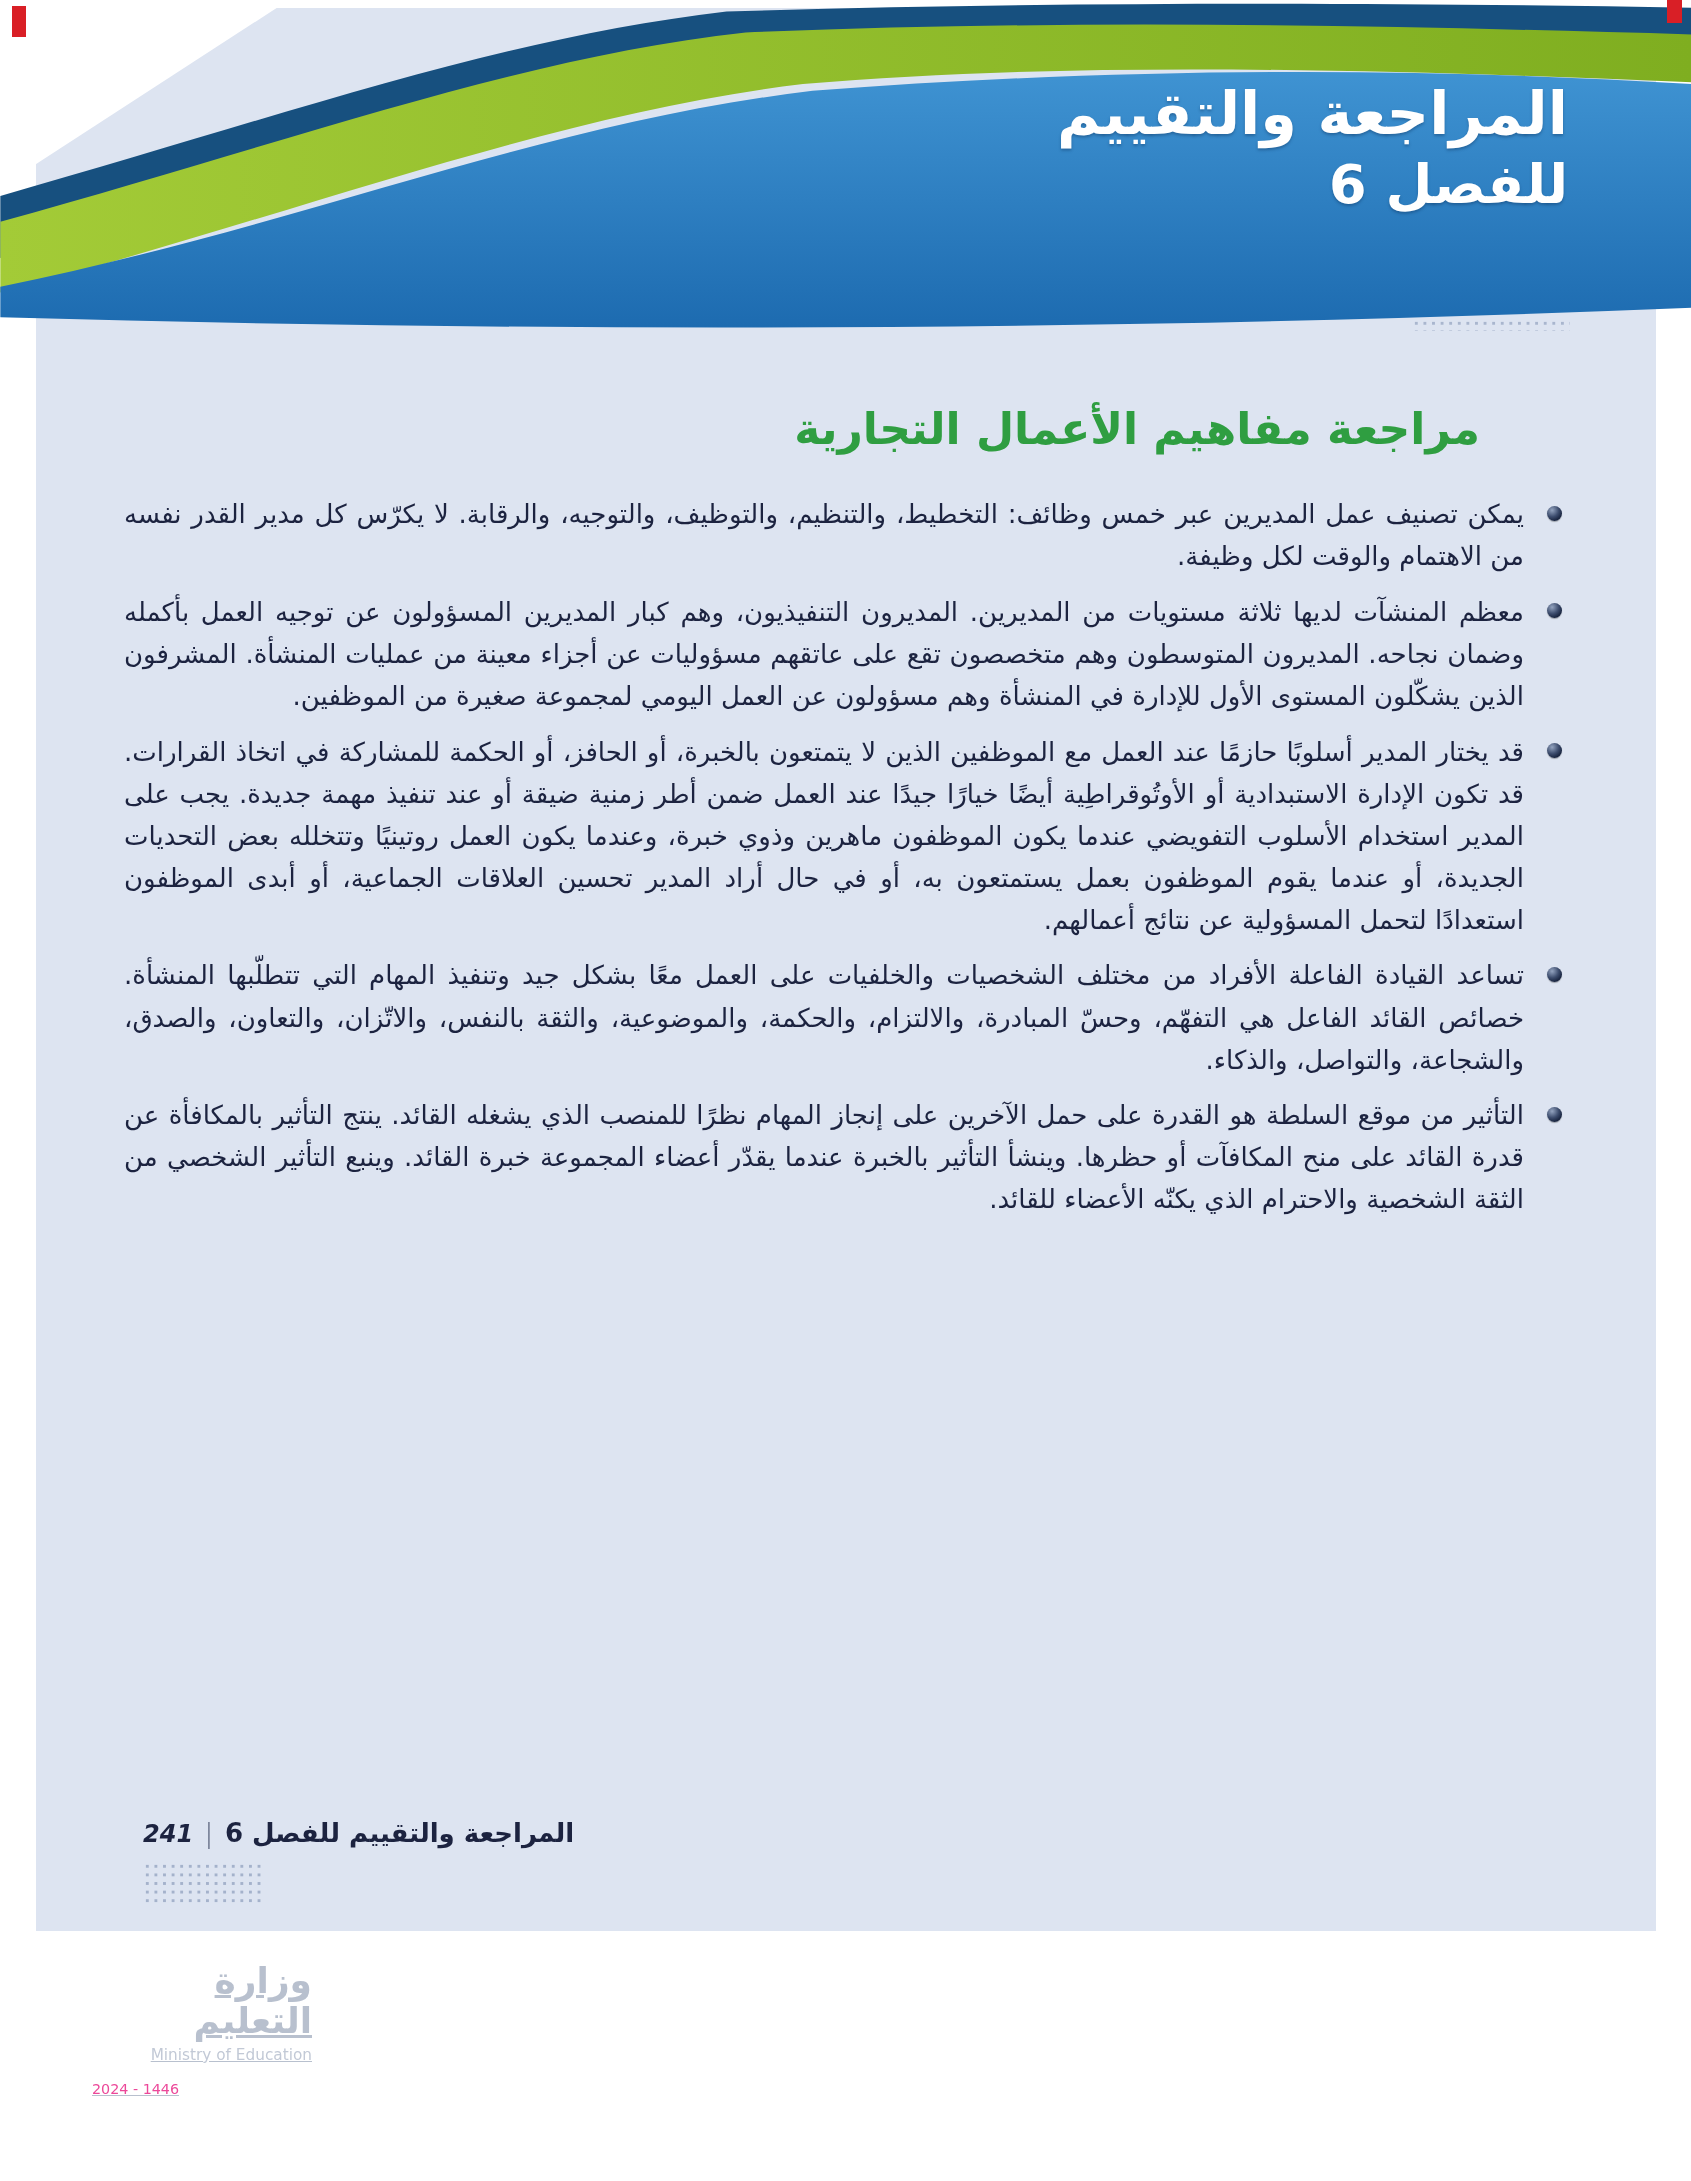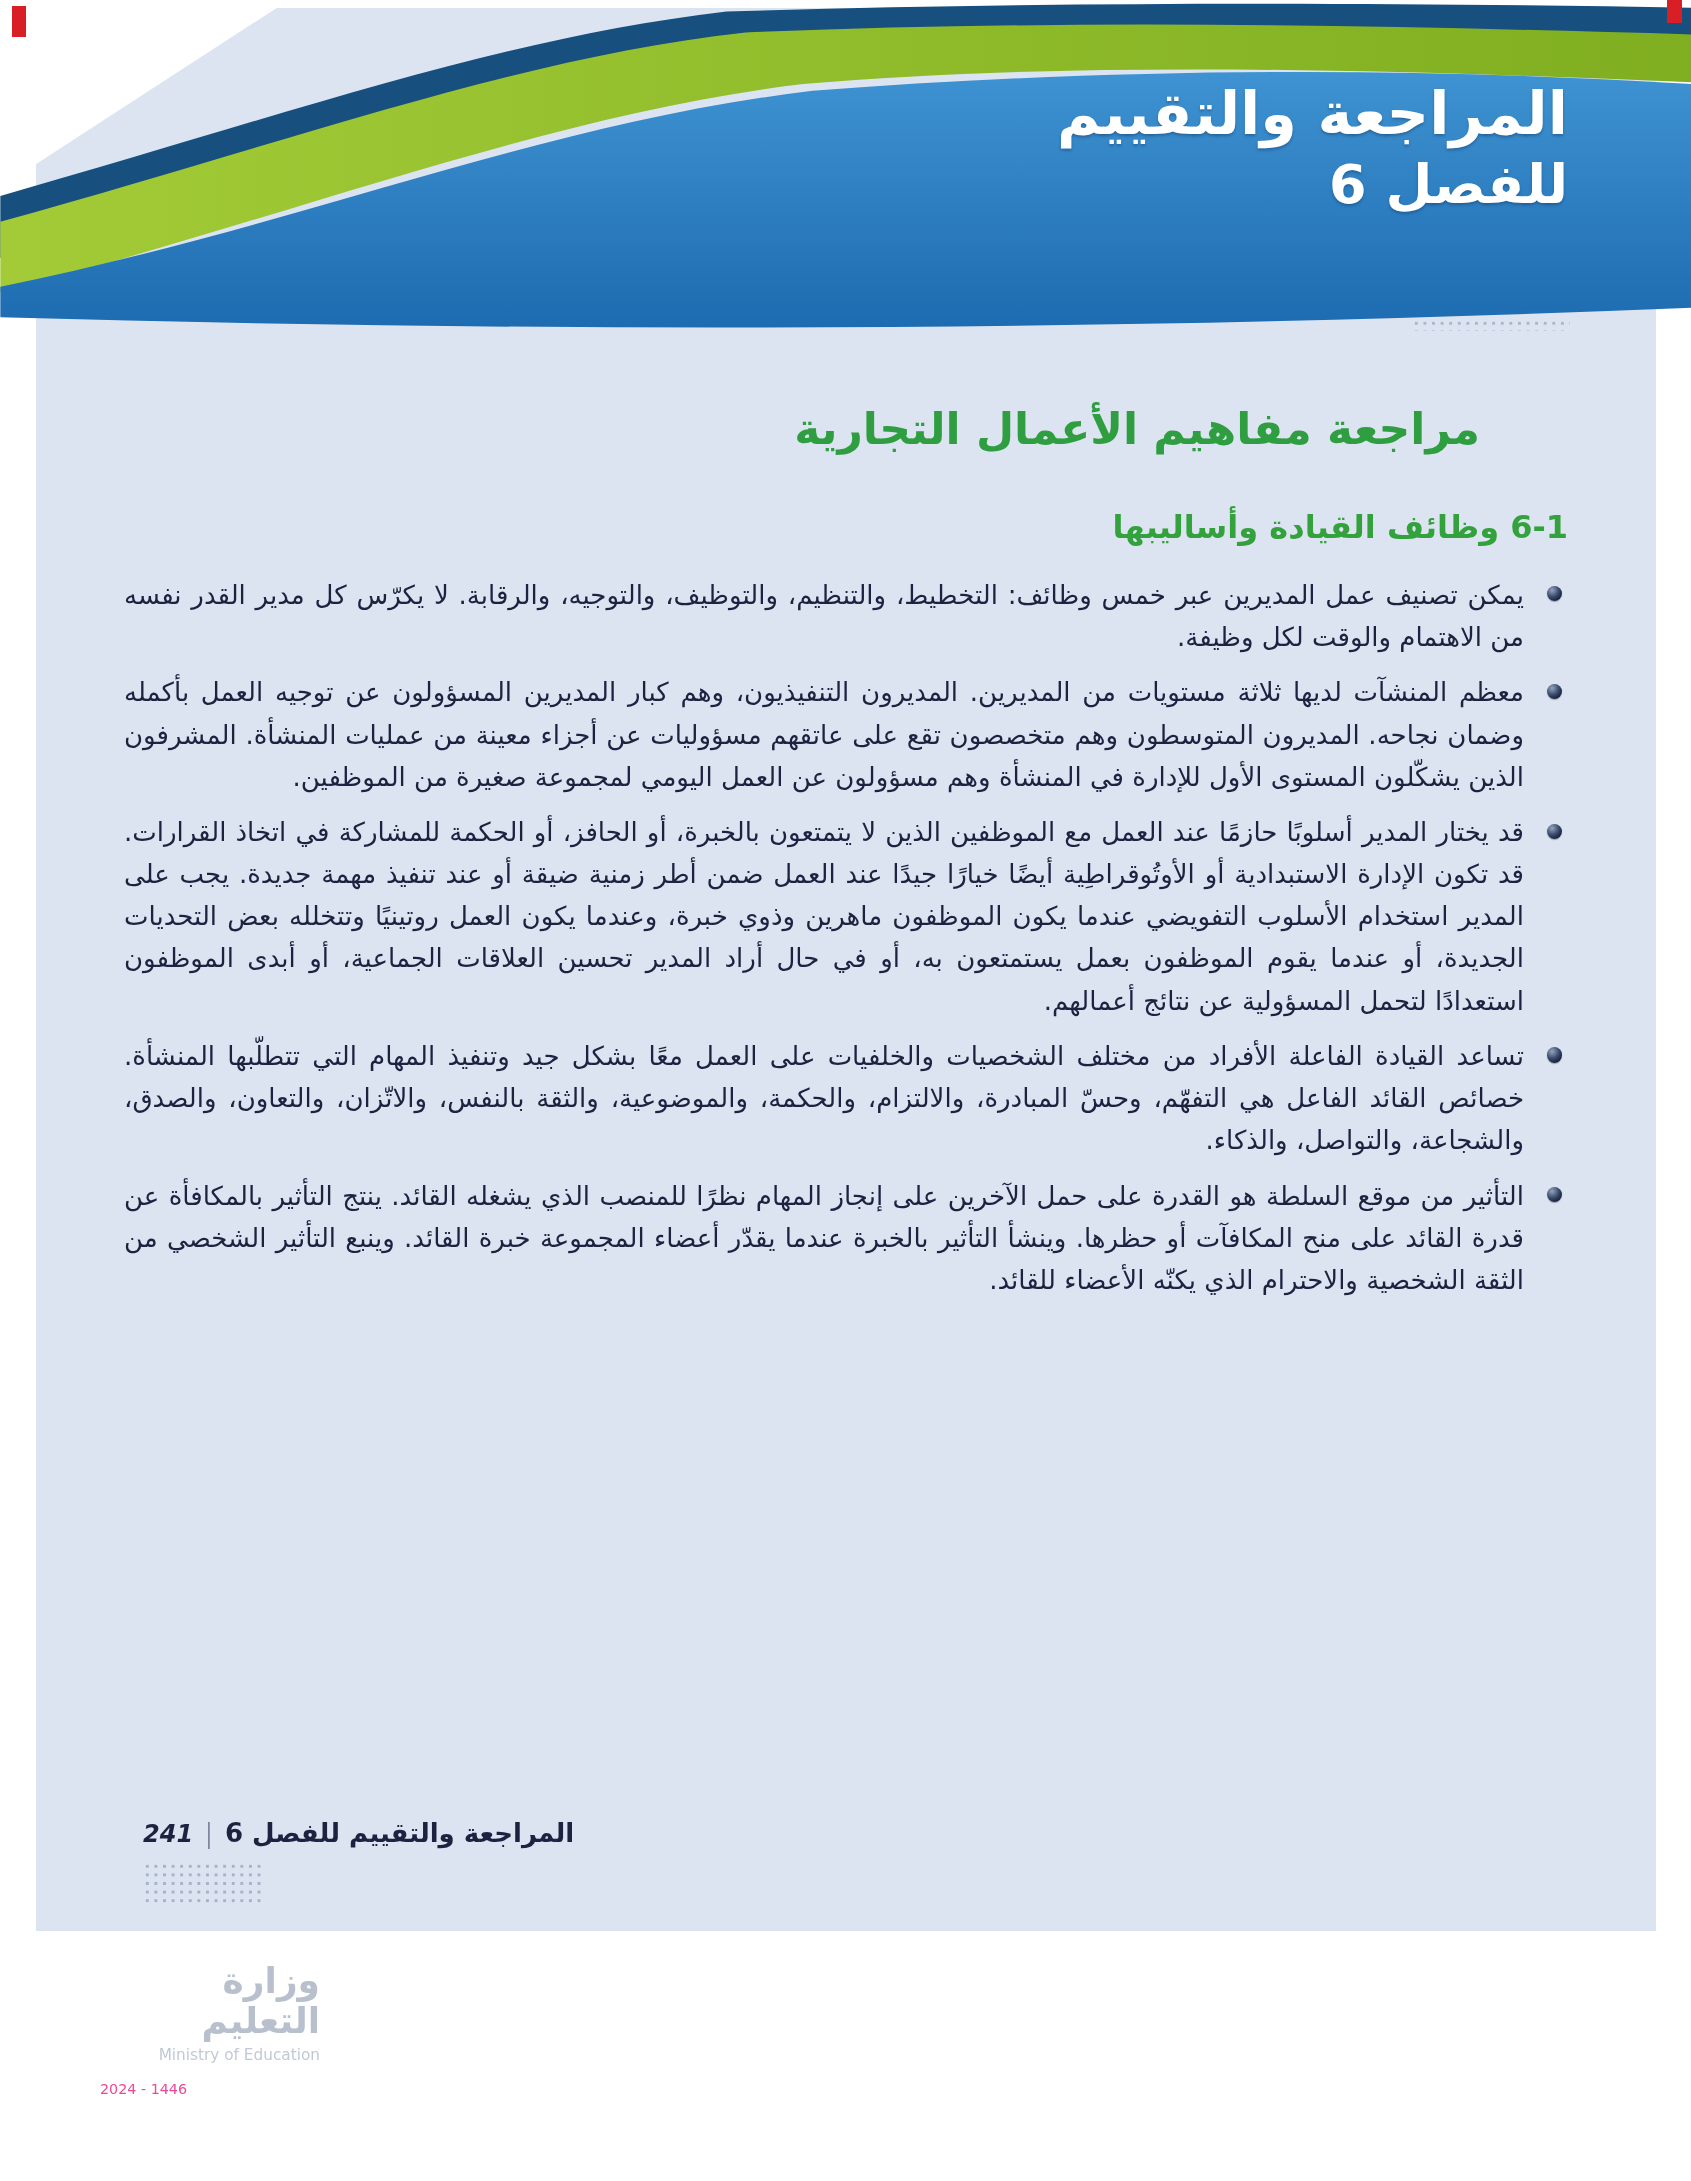--- a/index.html
+++ b/index.html
@@ -89,22 +89,22 @@
   .footer .sep { color: #5a6residual; color: #566079; font-weight: 300; }
   .footer .pagenum { font-weight: bold; font-size: 24px; font-style: italic; }
 
   .footer-dots {
     position: absolute; left: 143px; top: 1862px; width: 122px; height: 42px;
     opacity: .6;
   }
 
   
   .logo {
-    position: absolute; left: 100px; top: 1961px;
-    color: #b8c0ce; direction: rtl; text-align: right; width: 220px;
+    position: absolute; left: 92px; top: 1961px;
+    color: #b8c0ce; direction: rtl; text-align: right; width: 220px; text-decoration: underline;
   }
   .logo .ar { font-size: 36px; font-weight: bold; letter-spacing: 1px; line-height: 1.1; }
   .logo .en { font-size: 15.3px; direction: ltr; text-align: right; margin-top: 5.7px; color: #c2c9d6; }
   .logo .yr { font-size: 14.3px; direction: ltr; text-align: left; margin-top: 17px; color: #ec4899; }
 </style>
 </head>
 <body>
 
 <div class="page">
 
@@ -138,21 +138,20 @@
   </div>
 
   <div class="crop-mark crop-tl"></div>
   <div class="crop-mark crop-tr"></div>
   <div class="dots banner-dots"></div>
 
   <div class="content">
 
     <div class="h-main">مراجعة مفاهيم الأعمال التجارية</div>
 
-    <div class="h-section">6-1 وظائف القيادة وأساليبها</div>
     <ul class="bullet-list">
       <li class="bullet">
         <span class="marker"></span>
         <span>يمكن تصنيف عمل المديرين عبر خمس وظائف: التخطيط، والتنظيم، والتوظيف، والتوجيه، والرقابة. لا يكرّس كل مدير القدر نفسه من الاهتمام والوقت لكل وظيفة.</span>
       </li>
       <li class="bullet">
         <span class="marker"></span>
         <span>معظم المنشآت لديها ثلاثة مستويات من المديرين. المديرون التنفيذيون، وهم كبار المديرين المسؤولون عن توجيه العمل بأكمله وضمان نجاحه. المديرون المتوسطون وهم متخصصون تقع على عاتقهم مسؤوليات عن أجزاء معينة من عمليات المنشأة. المشرفون الذين يشكّلون المستوى الأول للإدارة في المنشأة وهم مسؤولون عن العمل اليومي لمجموعة صغيرة من الموظفين.</span>
       </li>
       <li class="bullet">

